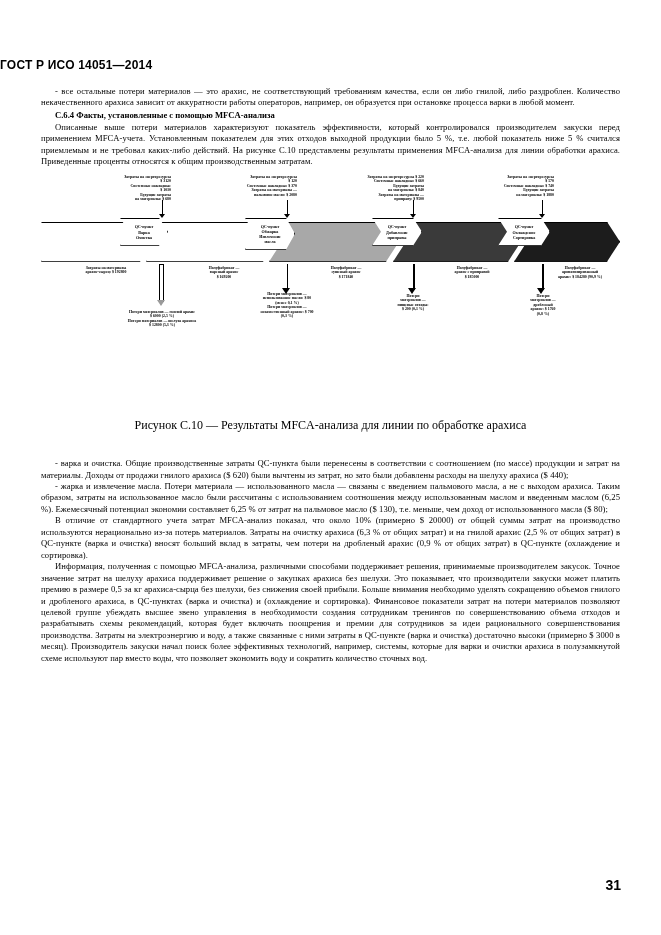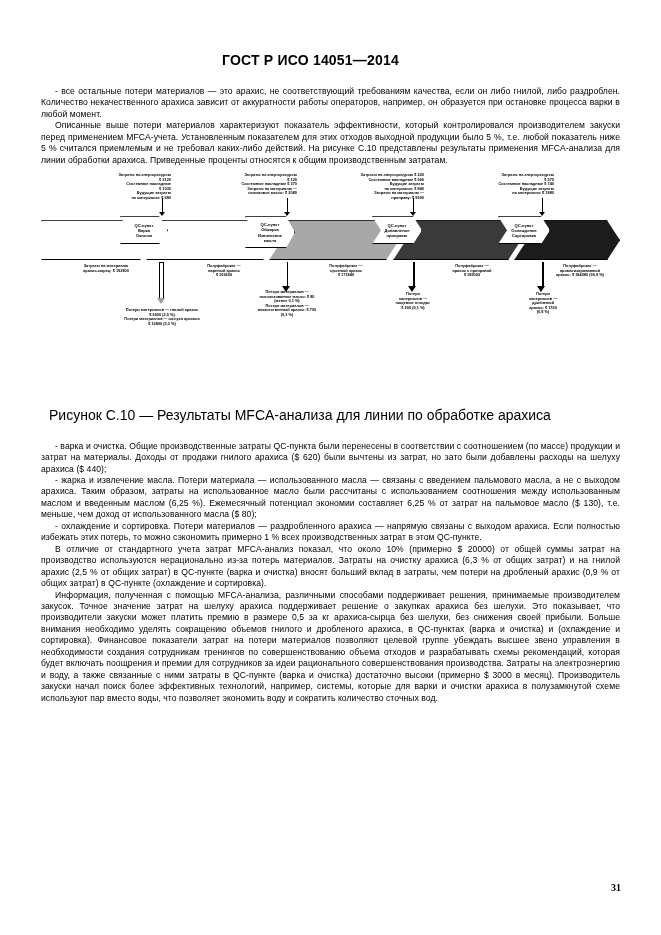--- a/index.html
+++ b/index.html
@@ -11,58 +11,59 @@
     overflow:hidden;
   }
   .page{
     position:relative;
     width:661px;height:935px;
     box-sizing:border-box;
     padding:0;
   }
   .header{
     position:absolute;
-    top:52px; left:0; right:40px;
-    text-align:center;
-    font-size:14px;
+    top:58px; left:0; right:40px;
+    text-align:left;
+    font-size:12px;
     font-weight:bold;
     letter-spacing:.2px;
   }
   .content{
     position:absolute;
     left:41px; top:86px;
     width:579px;
+    font-family:Liberation Serif, serif;
   }
   p.body{
     margin:0;
     font-size:8.6px;
     line-height:11.45px;
     text-align:justify;
     text-indent:14px;
     letter-spacing:.06px;
   }
   h4.sect{
     margin:1.5px 0 0 0;
     font-size:8.6px;
     line-height:11.45px;
     font-weight:bold;
     text-indent:14px;
     text-align:left;
   }
   .figcap{
-    margin:8px;
+    margin:16px;
+    font-size:12px;
+    text-align:center;
+    line-height:11.45px;
+  }
+  .pgnum{
+    position:absolute;
+    right:40px; bottom:42px;
     font-size:14px;
-    line-height:11.45px;
-  }
-  .pgnum{
-    position:absolute;
-    right:40px; bottom:42px;
-    font-size:10px;
-    font-weight:bold;
-    font-family:Liberation Serif, serif;
+    font-weight:bold;
   }
 
   
   .figure{
     position:relative;
     width:579px;
     height:230px;
     margin:6px 0 2px 0;
     font-size:3.9px;
     line-height:4.5px;
@@ -128,20 +129,21 @@
 <body>
 
 <div class="page">
 
   <div class="header">ГОСТ Р ИСО 14051—2014</div>
 
   <div class="content">
 
     <p class="body">- все остальные потери материалов — это арахис, не соответствующий требованиям качества, если он либо гнилой, либо раздроблен. Количество некачественного арахиса зависит от аккуратности работы операторов, например, он образуется при остановке процесса варки в любой момент.</p>
 
+    <h4 class="sect">С.6.4  Факты, установленные с помощью MFCA-анализа</h4>
 
     <p class="body">Описанные выше потери материалов характеризуют показатель эффективности, который контролировался производителем закуски перед применением MFCA-учета. Установленным показателем для этих отходов выходной продукции было 5 %, т.е. любой показатель ниже 5 % считался приемлемым и не требовал каких-либо действий. На рисунке С.10 представлены результаты применения MFCA-анализа для линии обработки арахиса. Приведенные проценты относятся к общим производственным затратам.</p>
 
     <div class="figure">
 
       <div class="lbl r" style="left:0px;top:1px;width:130px;">
         <span>Затраты на энергоресурсы</span><br>
         <span>$ 3120</span><br>
         <span>Системные накладные</span><br>
         <span>$ 1030</span><br>
@@ -290,21 +292,20 @@
       </div>
 
     </div>
 
     <p class="figcap">Рисунок С.10 — Результаты MFCA-анализа для линии по обработке арахиса</p>
 
     <div style="height:11px;"></div>
 
     <p class="body">- варка и очистка. Общие производственные затраты QC-пункта были перенесены в соответствии с соотношением (по массе) продукции и затрат на материалы. Доходы от продажи гнилого арахиса ($ 620) были вычтены из затрат, но зато были добавлены расходы на шелуху арахиса ($ 440);</p>
     <p class="body">- жарка и извлечение масла. Потери материала — использованного масла — связаны с введением пальмового масла, а не с выходом арахиса. Таким образом, затраты на использованное масло были рассчитаны с использованием соотношения между использованным маслом и введенным маслом (6,25 %). Ежемесячный потенциал экономии составляет 6,25 % от затрат на пальмовое масло ($ 130), т.е. меньше, чем доход от использованного масла ($ 80);</p>
-    <p class="body">- охлаждение и сортировка. Потери материалов — раздробленного арахиса — напрямую связаны с выходом арахиса. Если полностью избежать этих потерь, то можно сэкономить примерно 1 % всех производственных затрат в этом QC-пункте.</p>
     <p class="body">В отличие от стандартного учета затрат MFCA-анализ показал, что около 10% (примерно $ 20000) от общей суммы затрат на производство используются нерационально из-за потерь материалов. Затраты на очистку арахиса (6,3 % от общих затрат) и на гнилой арахис (2,5 % от общих затрат) в QC-пункте (варка и очистка) вносят больший вклад в затраты, чем потери на дробленый арахис (0,9 % от общих затрат) в QC-пункте (охлаждение и сортировка).</p>
 
 
     <p class="body">Информация, полученная с помощью MFCA-анализа, различными способами поддерживает решения, принимаемые производителем закусок. Точное значение затрат на шелуху арахиса поддерживает решение о закупках арахиса без шелухи. Это показывает, что производители закуски может платить премию в размере 0,5 за кг арахиса-сырца без шелухи, без снижения своей прибыли. Больше внимания необходимо уделять сокращению объемов гнилого и дробленого арахиса, в QC-пунктах (варка и очистка) и (охлаждение и сортировка). Финансовое показатели затрат на потери материалов позволяют целевой группе убеждать высшее звено управления в необходимости создания сотрудникам тренингов по совершенствованию объема отходов и разрабатывать схемы рекомендаций, которая будет включать поощрения и премии для сотрудников за идеи рационального совершенствования производства. Затраты на электроэнергию и воду, а также связанные с ними затраты в QC-пункте (варка и очистка) достаточно высоки (примерно $ 3000 в месяц). Производитель закуски начал поиск более эффективных технологий, например, системы, которые для варки и очистки арахиса в полузамкнутой схеме используют пар вместо воды, что позволяет экономить воду и сократить количество сточных вод.</p>
 
   </div>
 
   <div class="pgnum">31</div>
 
 </div>

